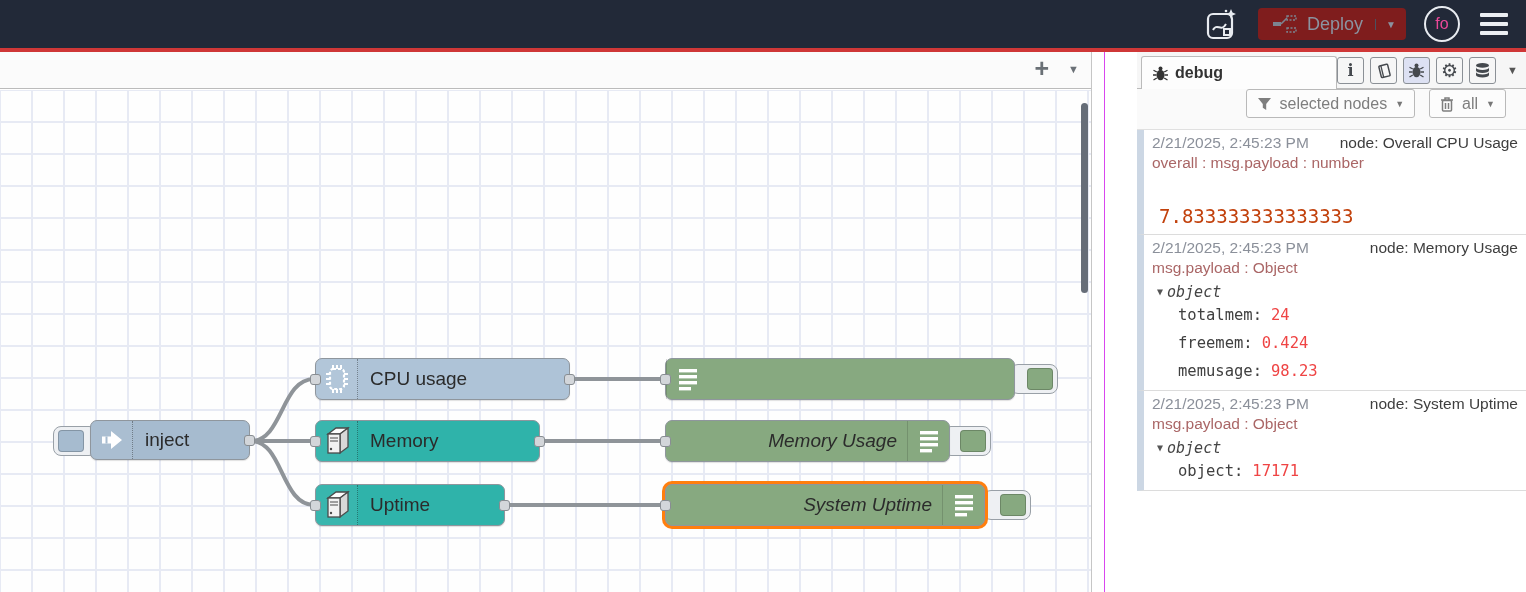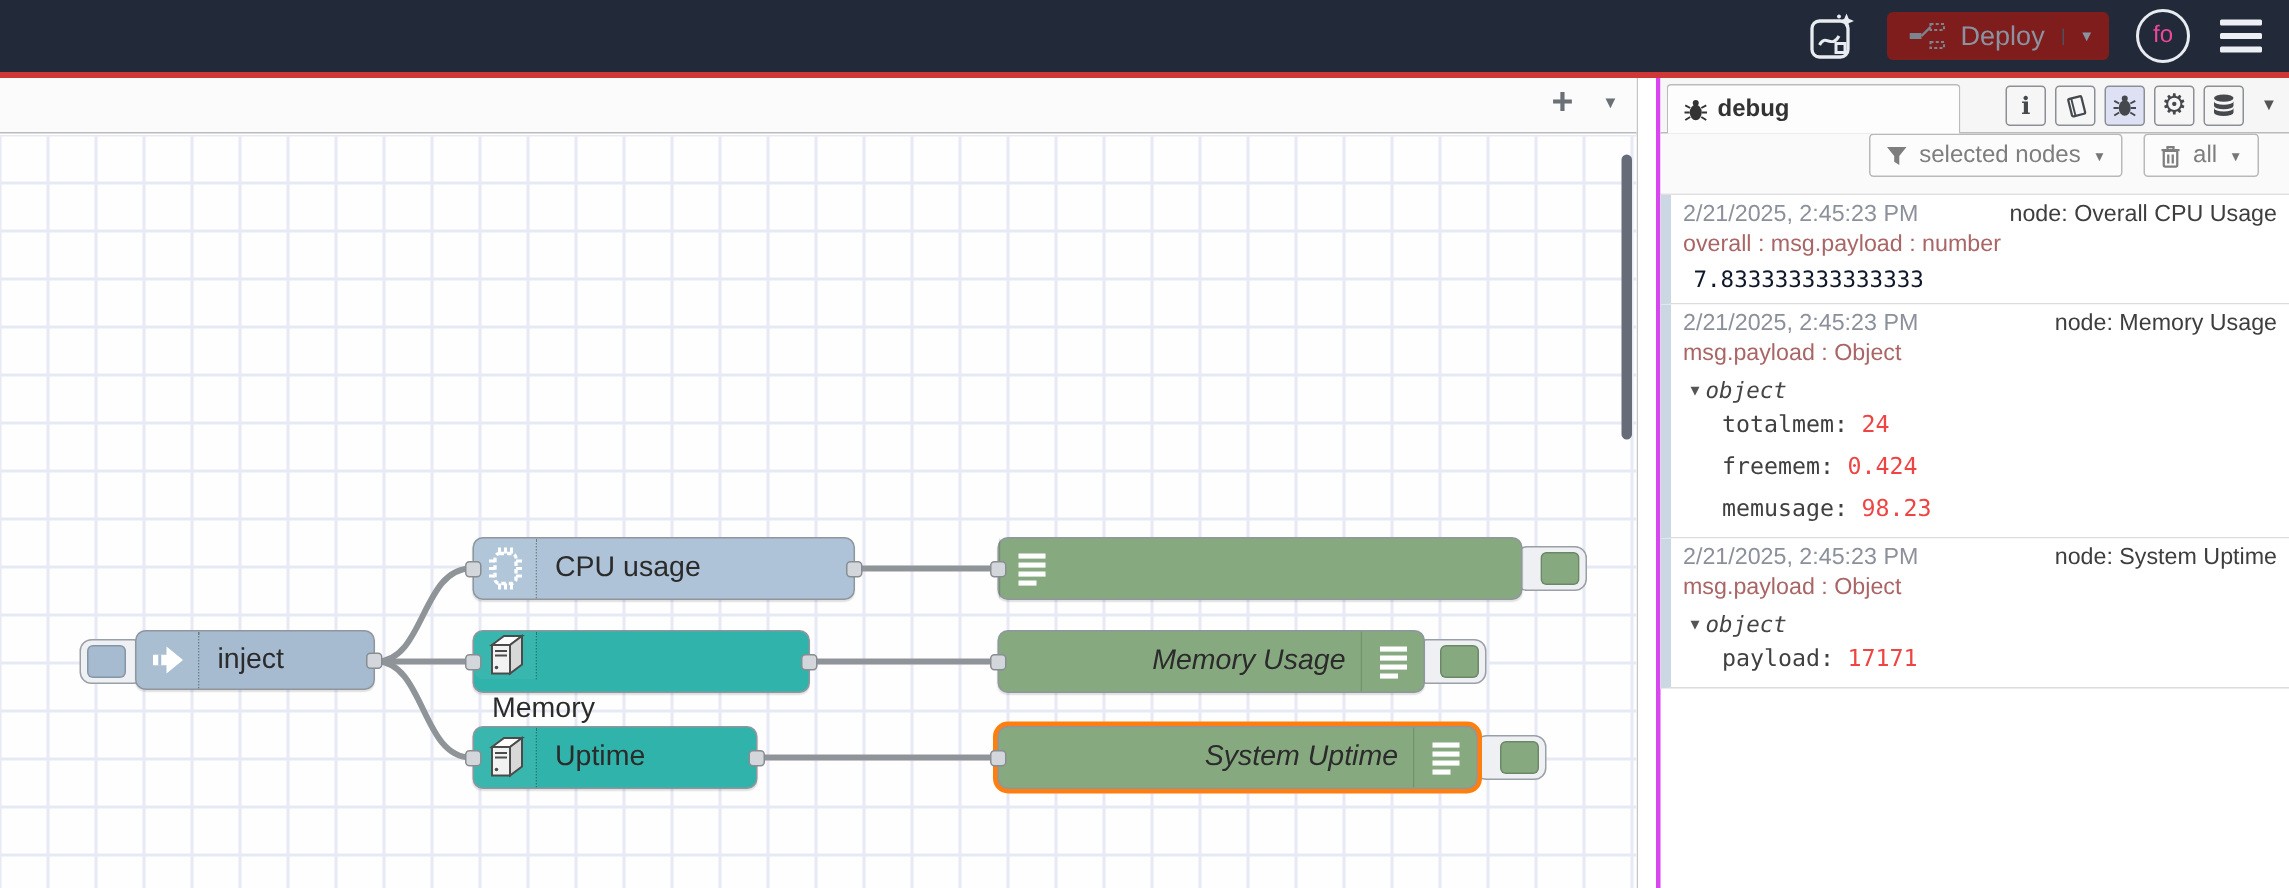--- a/index.html
+++ b/index.html
@@ -43,21 +43,21 @@
   .dnode .iconbox-r { width:42px; display:flex; align-items:center; justify-content:center;
     border-left:1px solid rgba(0,0,0,0.14); border-radius:0 6px 6px 0; }
   .selected { box-shadow:0 0 0 3px #ff7f0e; }
   .port { position:absolute; width:11px; height:11px; background:#d3d6da; border:1px solid #888d92;
     border-radius:3px; z-index:3; cursor:crosshair; }
   .port-in { left:-6px; top:15px; } .port-out { right:-6px; top:15px; }
   .attach { position:absolute; height:30px; background:#eef0f3; border:1px solid #99a0a7; border-radius:8px; z-index:1; cursor:pointer; }
   .attach .inner { position:absolute; top:3px; left:4px; width:26px; height:22px; border-radius:4px; border:1px solid rgba(0,0,0,0.2); }
 
   
-  .sidebar { position:absolute; left:1104px; top:0; right:0; bottom:0; background:#fff; border-left:3px solid #d946ef; }
+  .sidebar { position:absolute; left:1104px; top:0; right:0; bottom:0; background:#fff; border-left:1px solid #d946ef;padding-left:32px; }
   .sb-tabbar { position:relative; height:37px; background:#f6f6f6; border-bottom:1px solid #bbb; }
   .sb-tab { position:absolute; left:4px; top:4px; bottom:-1px; width:196px; background:#fdfdfd;
     border:1px solid #bbb; border-bottom:none; border-radius:3px 3px 0 0; display:flex; align-items:center;
     gap:6px; padding-left:10px; font-weight:bold; font-size:16px; color:#333; z-index:2; cursor:pointer; }
   .sb-iconrow { position:absolute; right:30px; top:5px; display:flex; gap:6px; }
   .sq-btn { width:27px; height:27px; border:1px solid #8b9096; border-radius:3px; background:#f6f6f6;
     display:flex; align-items:center; justify-content:center; color:#45494e; cursor:pointer; }
   .sq-btn.active { background:#dde1f3; }
   .sq-btn .glyph-i { font-family:"DejaVu Serif", serif; font-weight:bold; font-size:16px; }
   .sq-btn .glyph-gear { font-size:19px; line-height:1; }
@@ -67,21 +67,21 @@
     gap:14px; padding-right:20px; }
   .filter-btn { height:29px; border:1px solid #b9b9b9; border-radius:3px; background:#fcfcfc; color:#7e7e7e;
     font-size:16px; display:inline-flex; align-items:center; gap:8px; padding:0 10px; cursor:pointer; }
   .filter-btn .caret { font-size:9px; color:#777; }
 
   .messages { border-top:1px solid #e0e0e0; }
   .msg { border-left:7px solid #ccd7e4; border-bottom:1px solid #dcdcdc; background:#fff; padding:4px 6px 5px 8px; font-size:15.5px; }
   .msg-meta { display:flex; justify-content:space-between; color:#8b909a; padding-right:2px; }
   .msg-source { color:#3e3e3e; }
   .msg-topic { color:#aa6666; margin-top:2px; }
-  .msg-value { font-family:"DejaVu Sans Mono", monospace; color:#0f172a; padding:5px 0 2px 7px; font-size:15px; }
+  .msg-value { font-family:"DejaVu Sans Mono", monospace; color:#c2410c; padding:5px 0 2px 7px; font-size:19px;margin-top:28px; }
   .obj-row { font-family:"DejaVu Sans Mono", monospace; font-style:italic; color:#454545; padding:6px 0 0 5px; font-size:15px; }
   .obj-row .tw { font-style:normal; font-size:10px; color:#555; margin-right:4px; vertical-align:2px; cursor:pointer; }
   .prop { font-family:"DejaVu Sans Mono", monospace; padding:3px 0 3px 26px; font-size:15.5px; line-height:22px; }
   .pkey { color:#404040; } .pval { color:#ef4444; margin-left:9px; }
 </style>
 </head>
 <body>
 
 <div id="app">
 
@@ -161,21 +161,21 @@
                 <path d="M7 11 H3 M7 16 H3 M7 21 H3"></path>
                 <path d="M21 11 H25 M21 16 H25 M21 21 H25"></path>
               </g>
             </svg>
           </div>
           <div class="nlabel">CPU usage</div>
           <div class="port port-in"></div>
           <div class="port port-out"></div>
         </div>
 
-        <div class="node" style="left:315px; top:330px; width:225px; background:#2fb3aa;flex-direction:column;">
+        <div class="node" style="left:315px; top:330px; width:225px; background:#2fb3aa;">
           <div class="iconbox">
             <svg width="26" height="32" viewBox="0 0 26 32">
               <polygon points="4,9 12,3 24,3 16,9" fill="#fdfdfd" stroke="#4a4a4a" stroke-width="1.3"></polygon>
               <polygon points="16,9 24,3 24,22 16,28" fill="#d8d8d8" stroke="#4a4a4a" stroke-width="1.3"></polygon>
               <rect x="4" y="9" width="12" height="19" fill="#f2f2f2" stroke="#4a4a4a" stroke-width="1.3"></rect>
               <path d="M6 13 H14 M6 16 H14" stroke="#4a4a4a" stroke-width="1.2"></path>
               <circle cx="7" cy="24" r="1.2" fill="#4a4a4a"></circle>
             </svg>
           </div>
           <div class="nlabel">Memory</div>
@@ -357,20 +357,20 @@
         <div class="msg">
           <div class="msg-meta">
             <span>2/21/2025, 2:45:23 PM</span>
             <span class="msg-source">node: System Uptime</span>
           </div>
           <div class="msg-topic">msg.payload : Object</div>
           <div class="obj-row">
             <span class="tw">▼</span><span>object</span>
           </div>
           <div class="prop">
-            <span class="pkey">payload:</span><span class="pval">17171</span>
+            <span class="pkey">object:</span><span class="pval">17171</span>
           </div>
         </div>
 
       </div>
     </div>
   </div>
 </div>
 
 </body></html>

